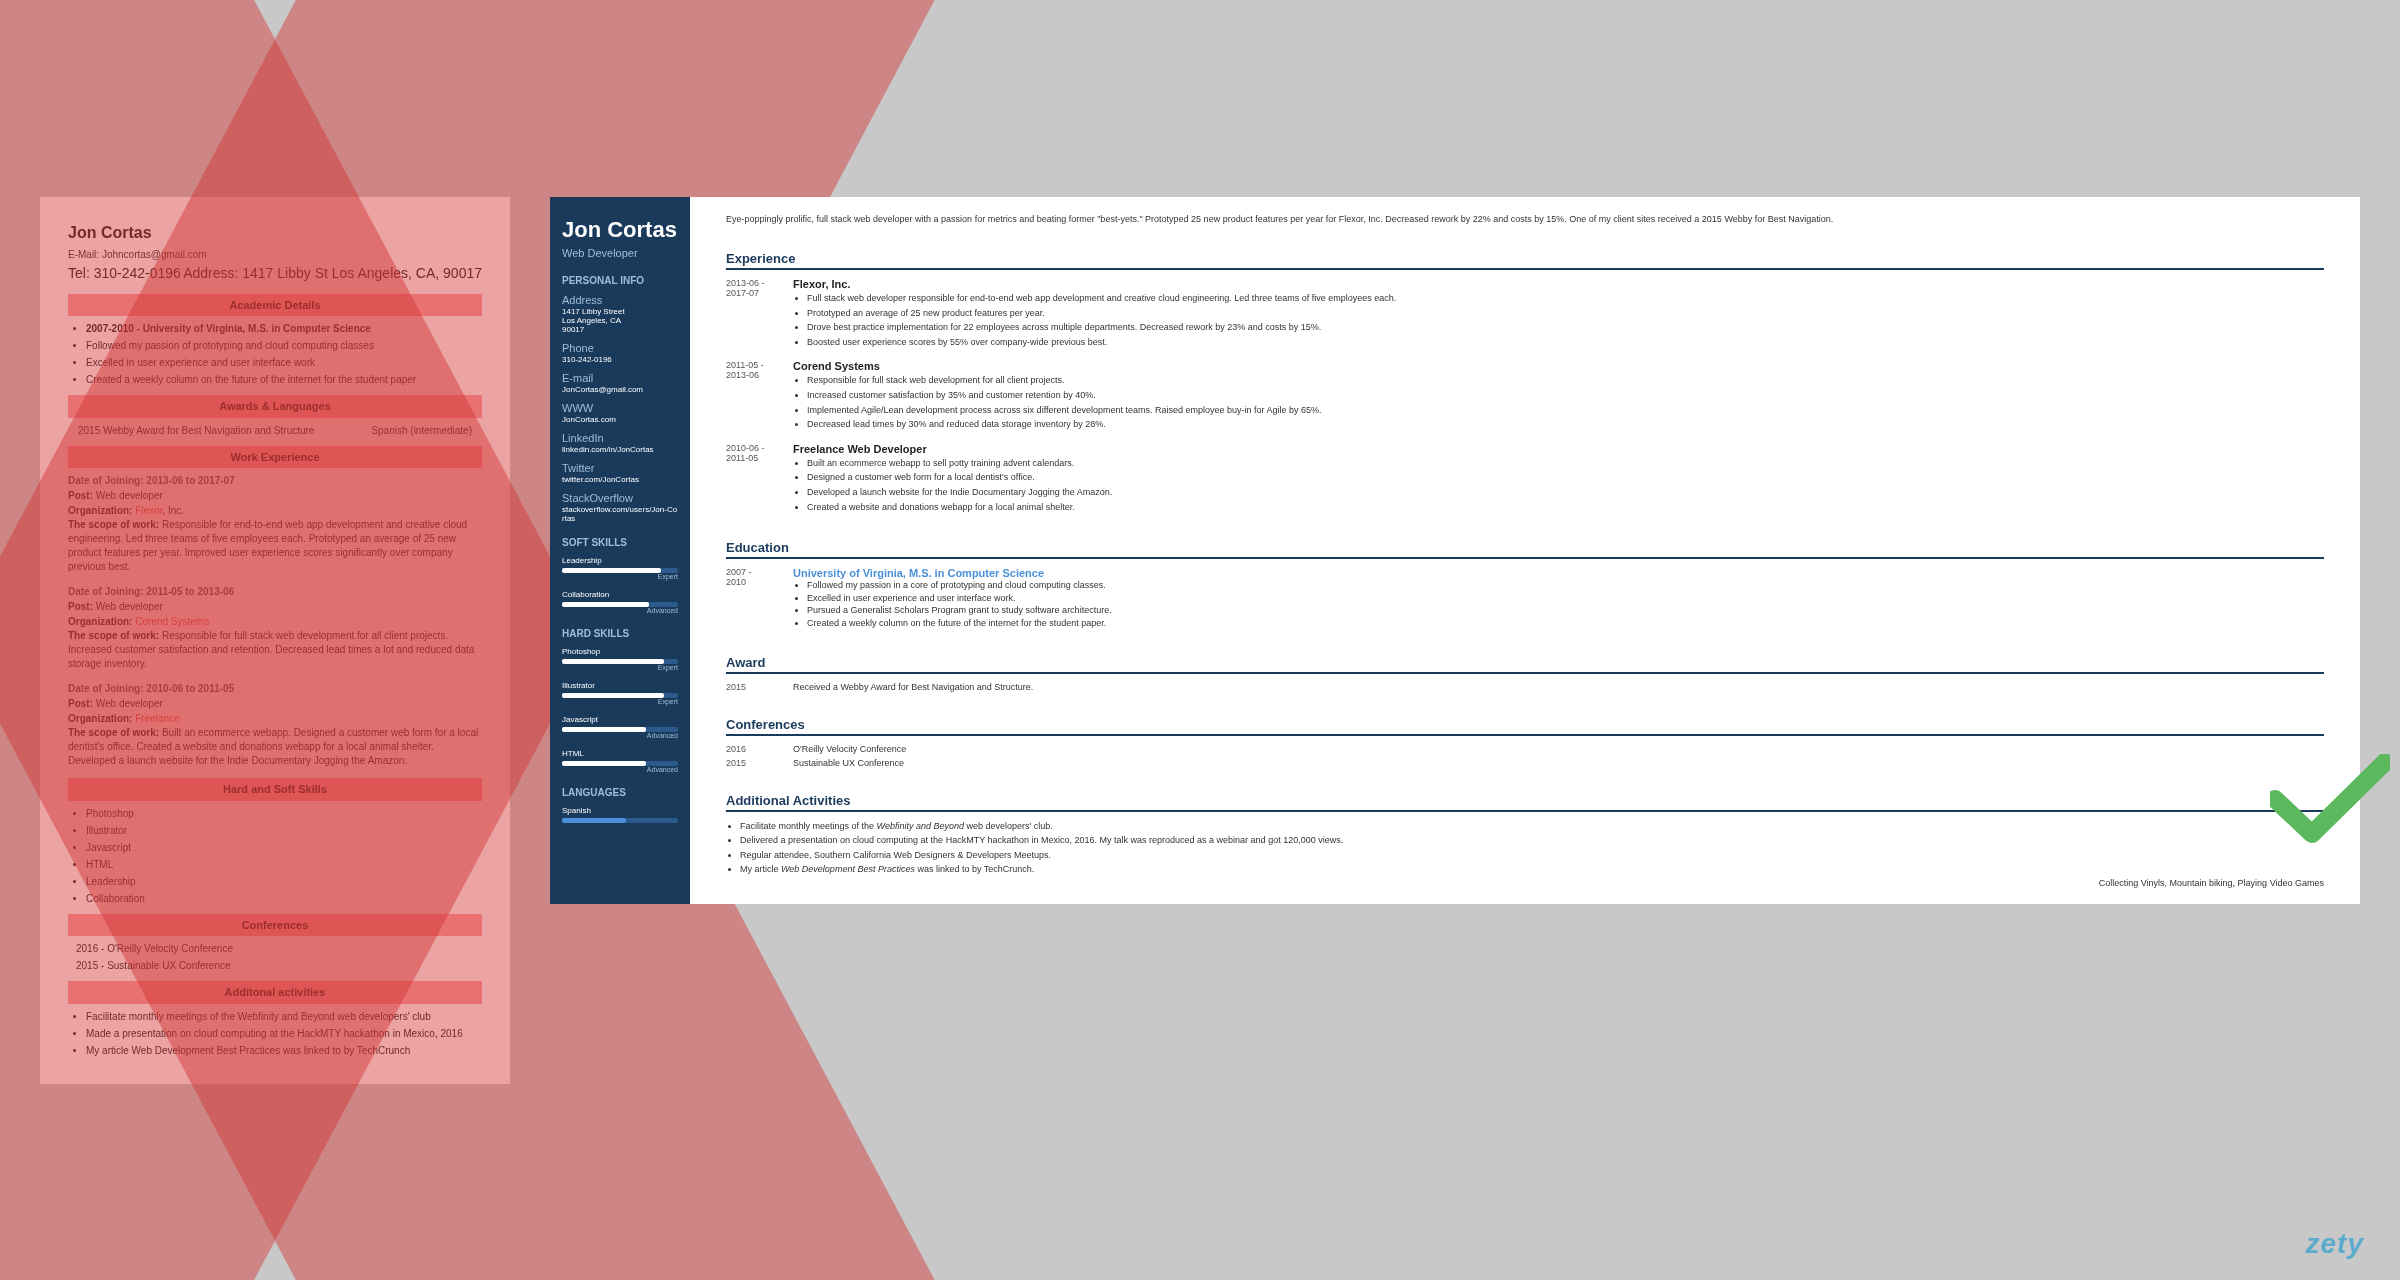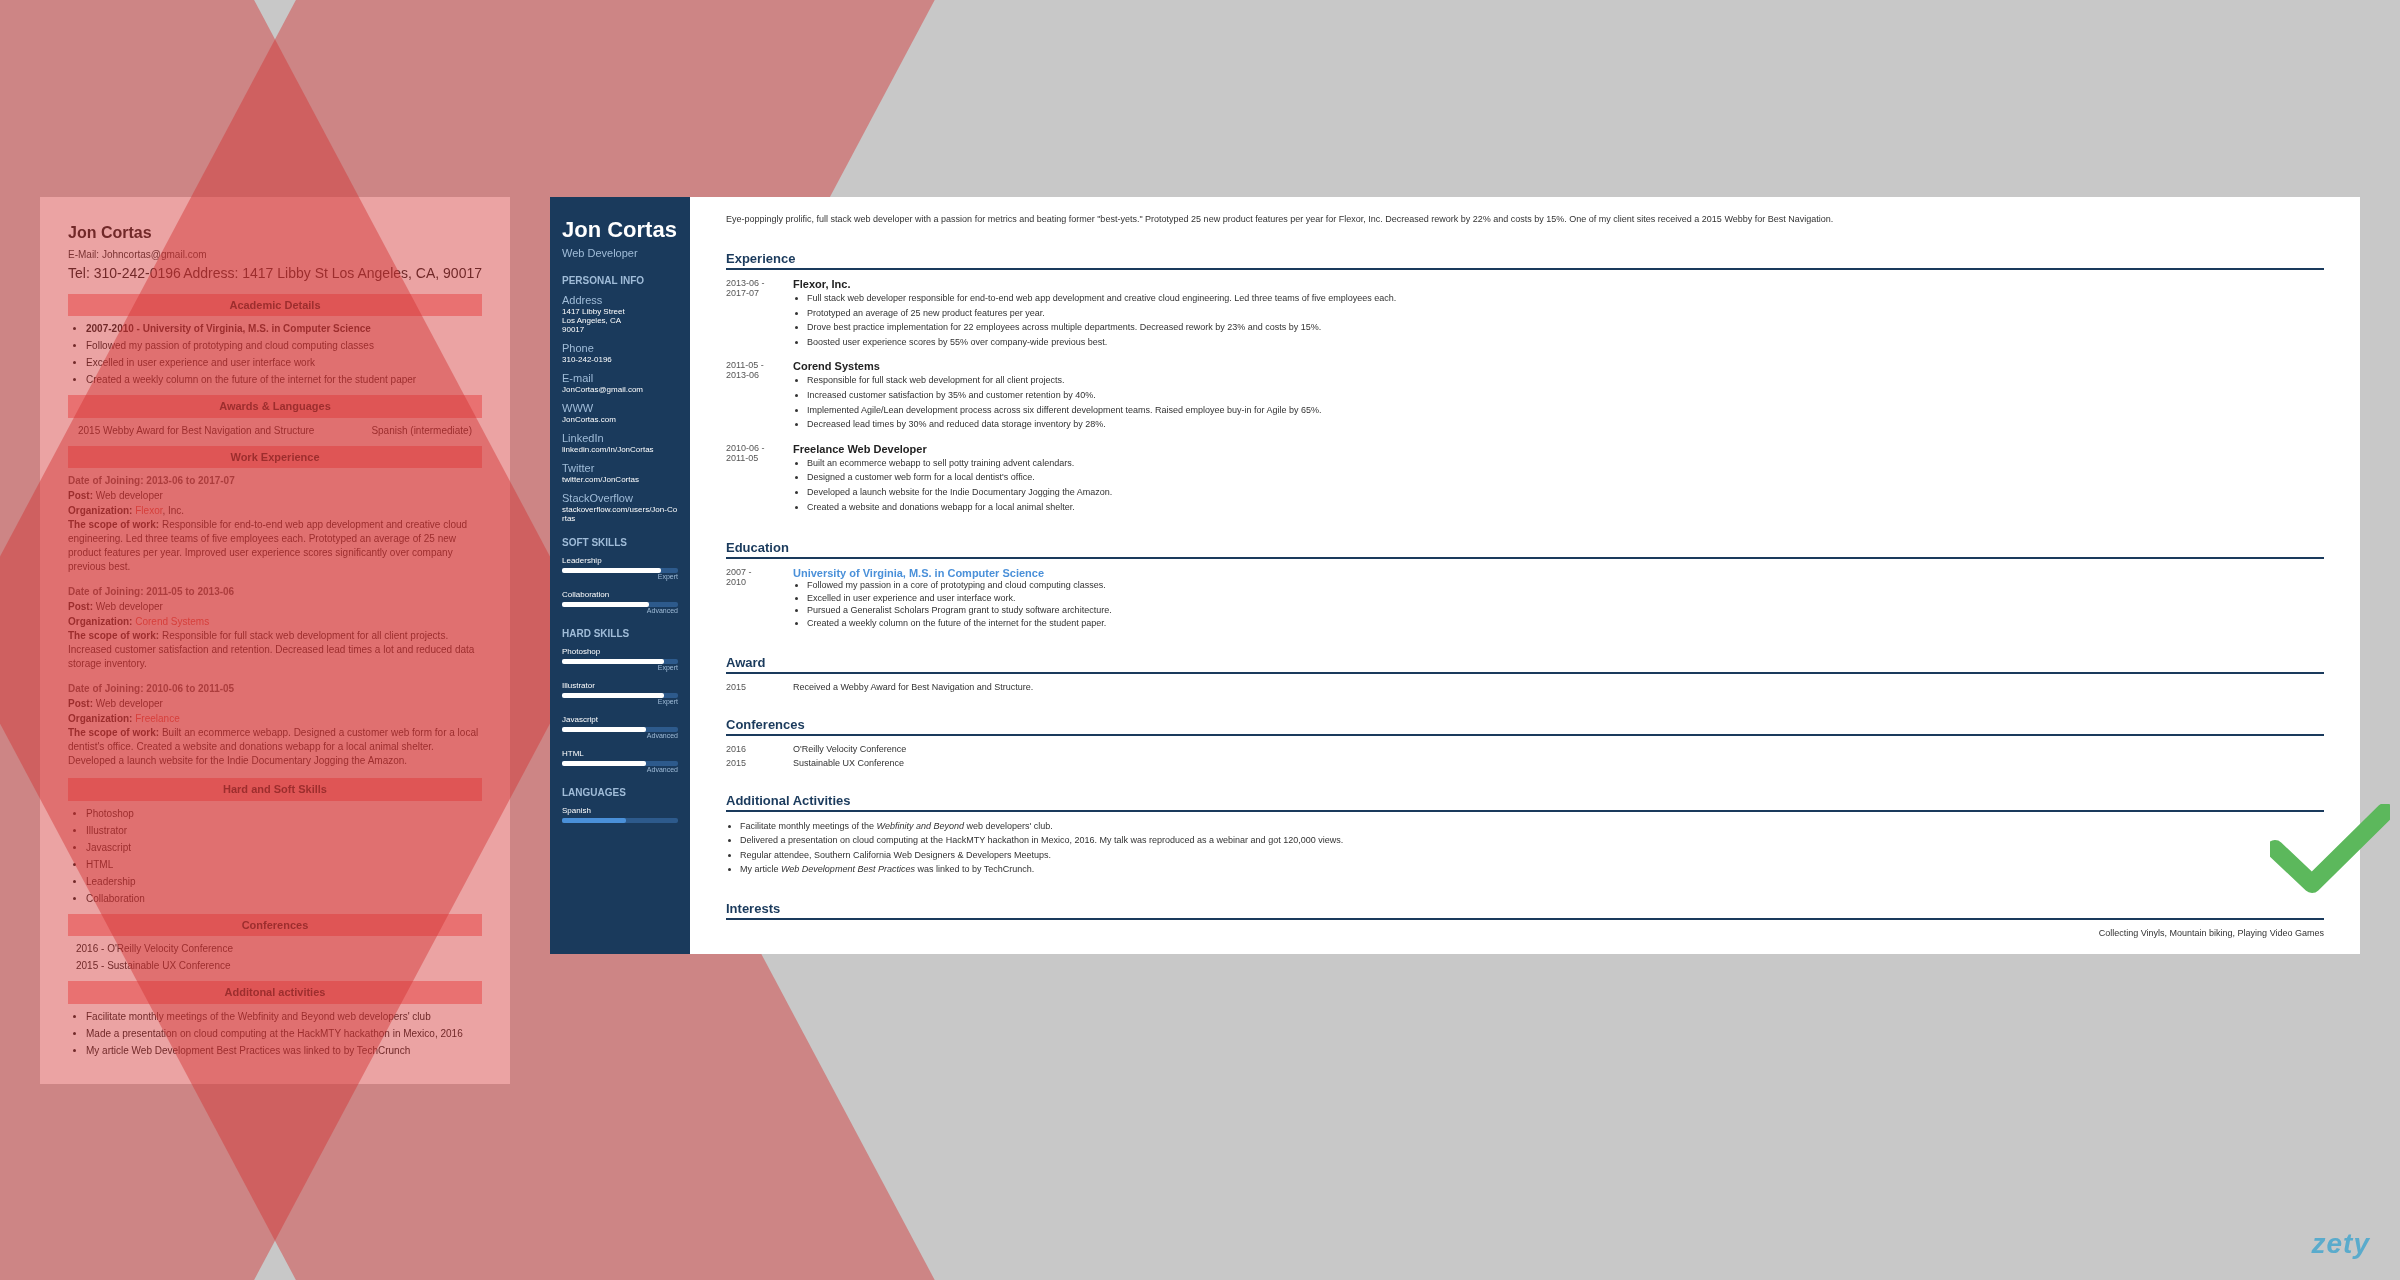--- a/index.html
+++ b/index.html
@@ -317,21 +317,21 @@
     .interests-text {
       font-size: 9px;
       color: #333;
       text-align: right;
     }
 
     
     .zety-watermark {
       position: absolute;
       bottom: 20px;
-      right: 30px;
+      right: 36px;
       font-size: 28px;
       color: #5aabcc;
       font-style: italic;
       font-weight: bold;
       letter-spacing: 1px;
     }
   </style>
 </head>
 <body>
 
@@ -577,21 +577,20 @@
       </div>
 
       <div class="main-section-title">Additional Activities</div>
       <ul class="activities-list">
         <li>Facilitate monthly meetings of the <em>Webfinity and Beyond</em> web developers' club.</li>
         <li>Delivered a presentation on cloud computing at the HackMTY hackathon in Mexico, 2016. My talk was reproduced as a webinar and got 120,000 views.</li>
         <li>Regular attendee, Southern California Web Designers &amp; Developers Meetups.</li>
         <li>My article <em>Web Development Best Practices</em> was linked to by TechCrunch.</li>
       </ul>
 
-      <div class="main-section-title">Interests</div>
       <div class="interests-text">Collecting Vinyls, Mountain biking, Playing Video Games</div>
     </div>
 
     <div class="green-check">
       <svg viewBox="0 0 120 90" xmlns="http://www.w3.org/2000/svg">
         <polyline points="5,45 42,80 115,8" fill="none" stroke="#5cb85c" stroke-width="18" stroke-linecap="round" stroke-linejoin="round"></polyline>
       </svg>
     </div>
   </div>
 

